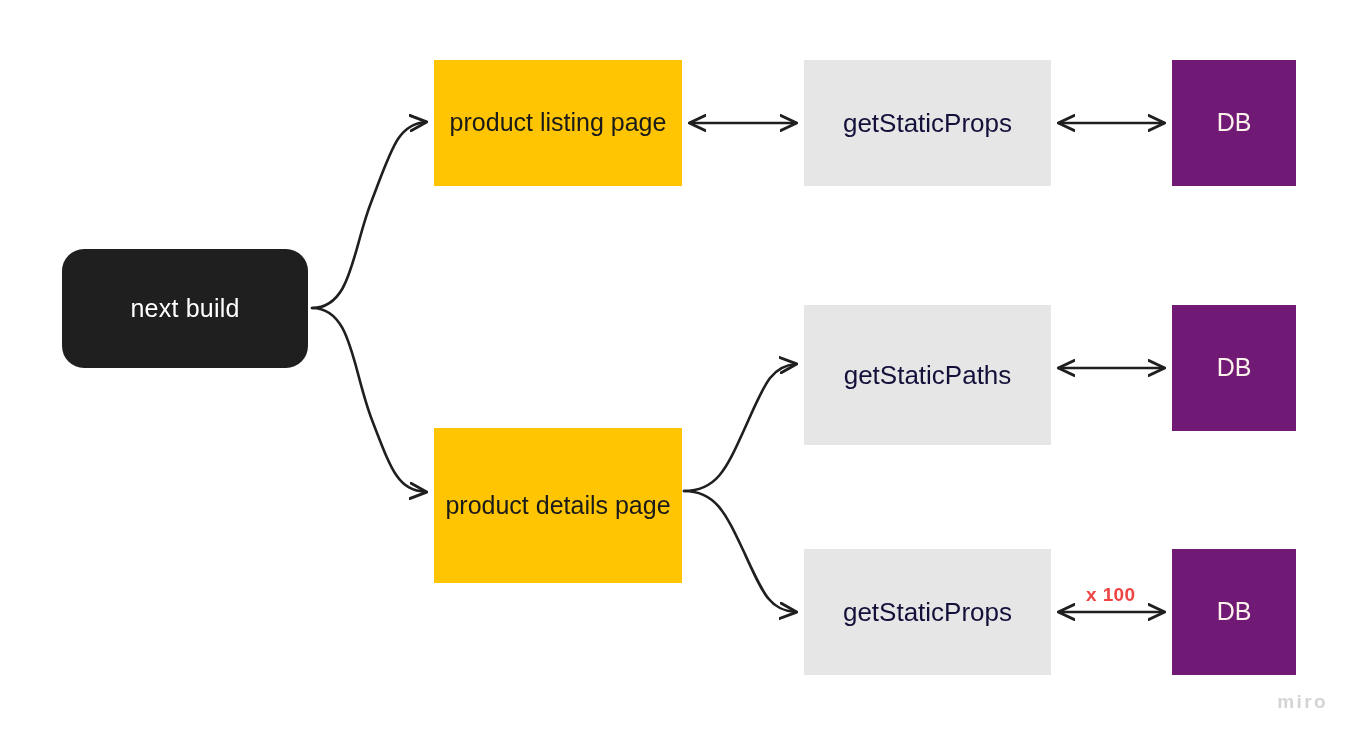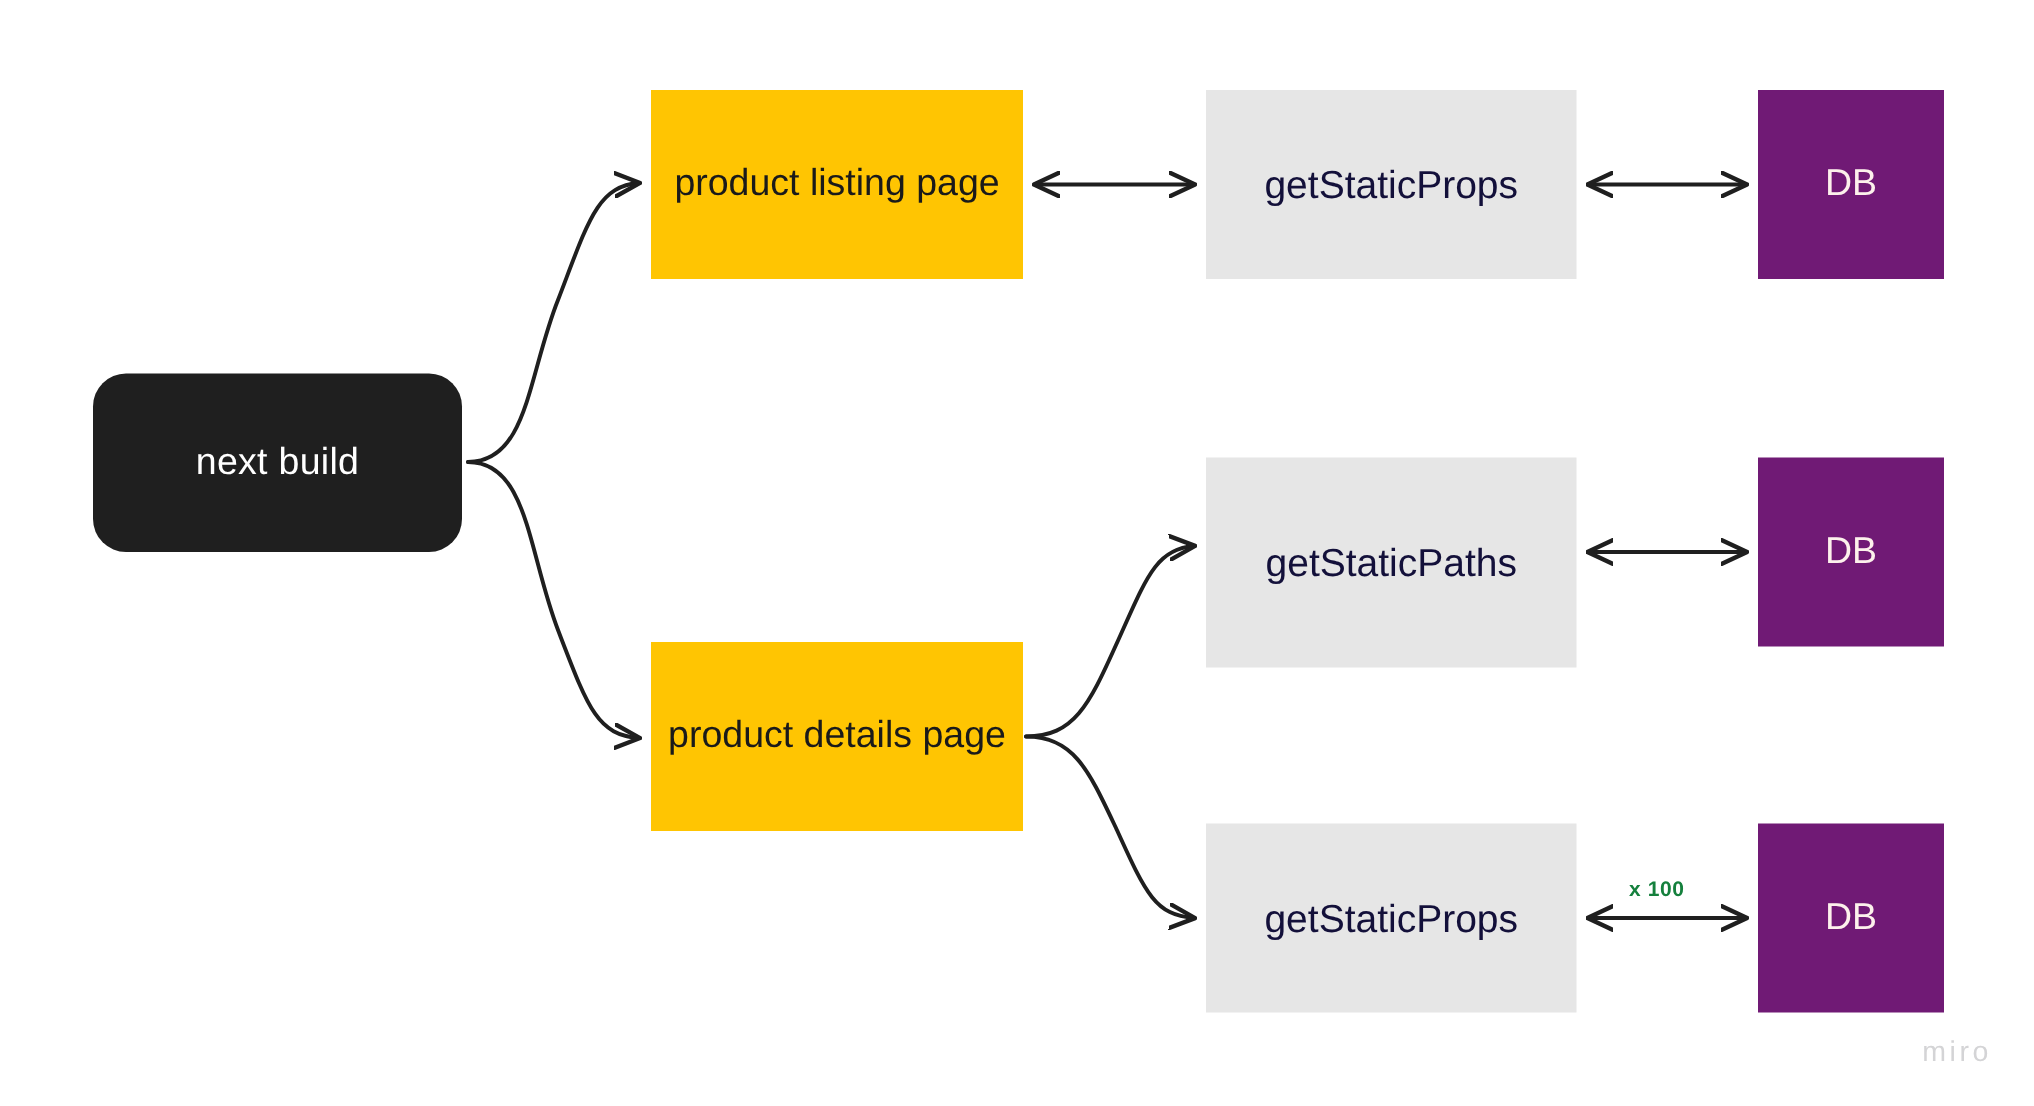--- a/index.html
+++ b/index.html
@@ -51,34 +51,34 @@
   .edge-layer {
     position: absolute;
     left: 0;
     top: 0;
     width: 1356px;
     height: 737px;
     pointer-events: none;
   }
   .edge-label {
     position: absolute;
-    font-size: 14px;
+    font-size: 19px;
     font-weight: bold;
-    color: #15803d;
+    color: #ef4444;
     letter-spacing: 0.4px;
     white-space: nowrap;
   }
   .watermark {
     position: absolute;
     right: 28px;
     bottom: 24px;
     font-size: 19px;
     color: #d4d4d6;
     letter-spacing: 2.4px;
-    font-weight: 400;
+    font-weight: 700;
   }
 </style>
 </head>
 <body>
 
 <div id="canvas">
 
   <svg class="edge-layer" viewBox="0 0 1356 737" width="1356" height="737" xmlns="http://www.w3.org/2000/svg">
     <defs>
       <marker id="arrowEnd" viewBox="0 0 10 10" refX="9" refY="5" markerWidth="7" markerHeight="7" orient="auto-start-reverse">
@@ -103,21 +103,21 @@
 
     <line x1="1059" y1="368" x2="1164" y2="368" stroke="#1f1f1f" stroke-width="2.6" stroke-linecap="round" marker-start="url(#arrowStart)" marker-end="url(#arrowEnd)"></line>
 
     <line x1="1059" y1="612" x2="1164" y2="612" stroke="#1f1f1f" stroke-width="2.6" stroke-linecap="round" marker-start="url(#arrowStart)" marker-end="url(#arrowEnd)"></line>
   </svg>
 
   <div class="node node-build" style="left:62px; top:249px; width:246px; height:119px;">next build</div>
 
   <div class="node node-page" style="left:434px; top:60px; width:248px; height:126px;">product listing page</div>
 
-  <div class="node node-page" style="left:434px; top:428px; width:248px; height:126px;">product details page</div>
+  <div class="node node-page" style="left:434px; top:428px; width:248px; height:155px;">product details page</div>
 
   <div class="node node-fn" style="left:804px; top:60px; width:247px; height:126px;">getStaticProps</div>
 
   <div class="node node-fn" style="left:804px; top:305px; width:247px; height:140px;">getStaticPaths</div>
 
   <div class="node node-fn" style="left:804px; top:549px; width:247px; height:126px;">getStaticProps</div>
 
   <div class="node node-db" style="left:1172px; top:60px; width:124px; height:126px;">DB</div>
 
   <div class="node node-db" style="left:1172px; top:305px; width:124px; height:126px;">DB</div>

